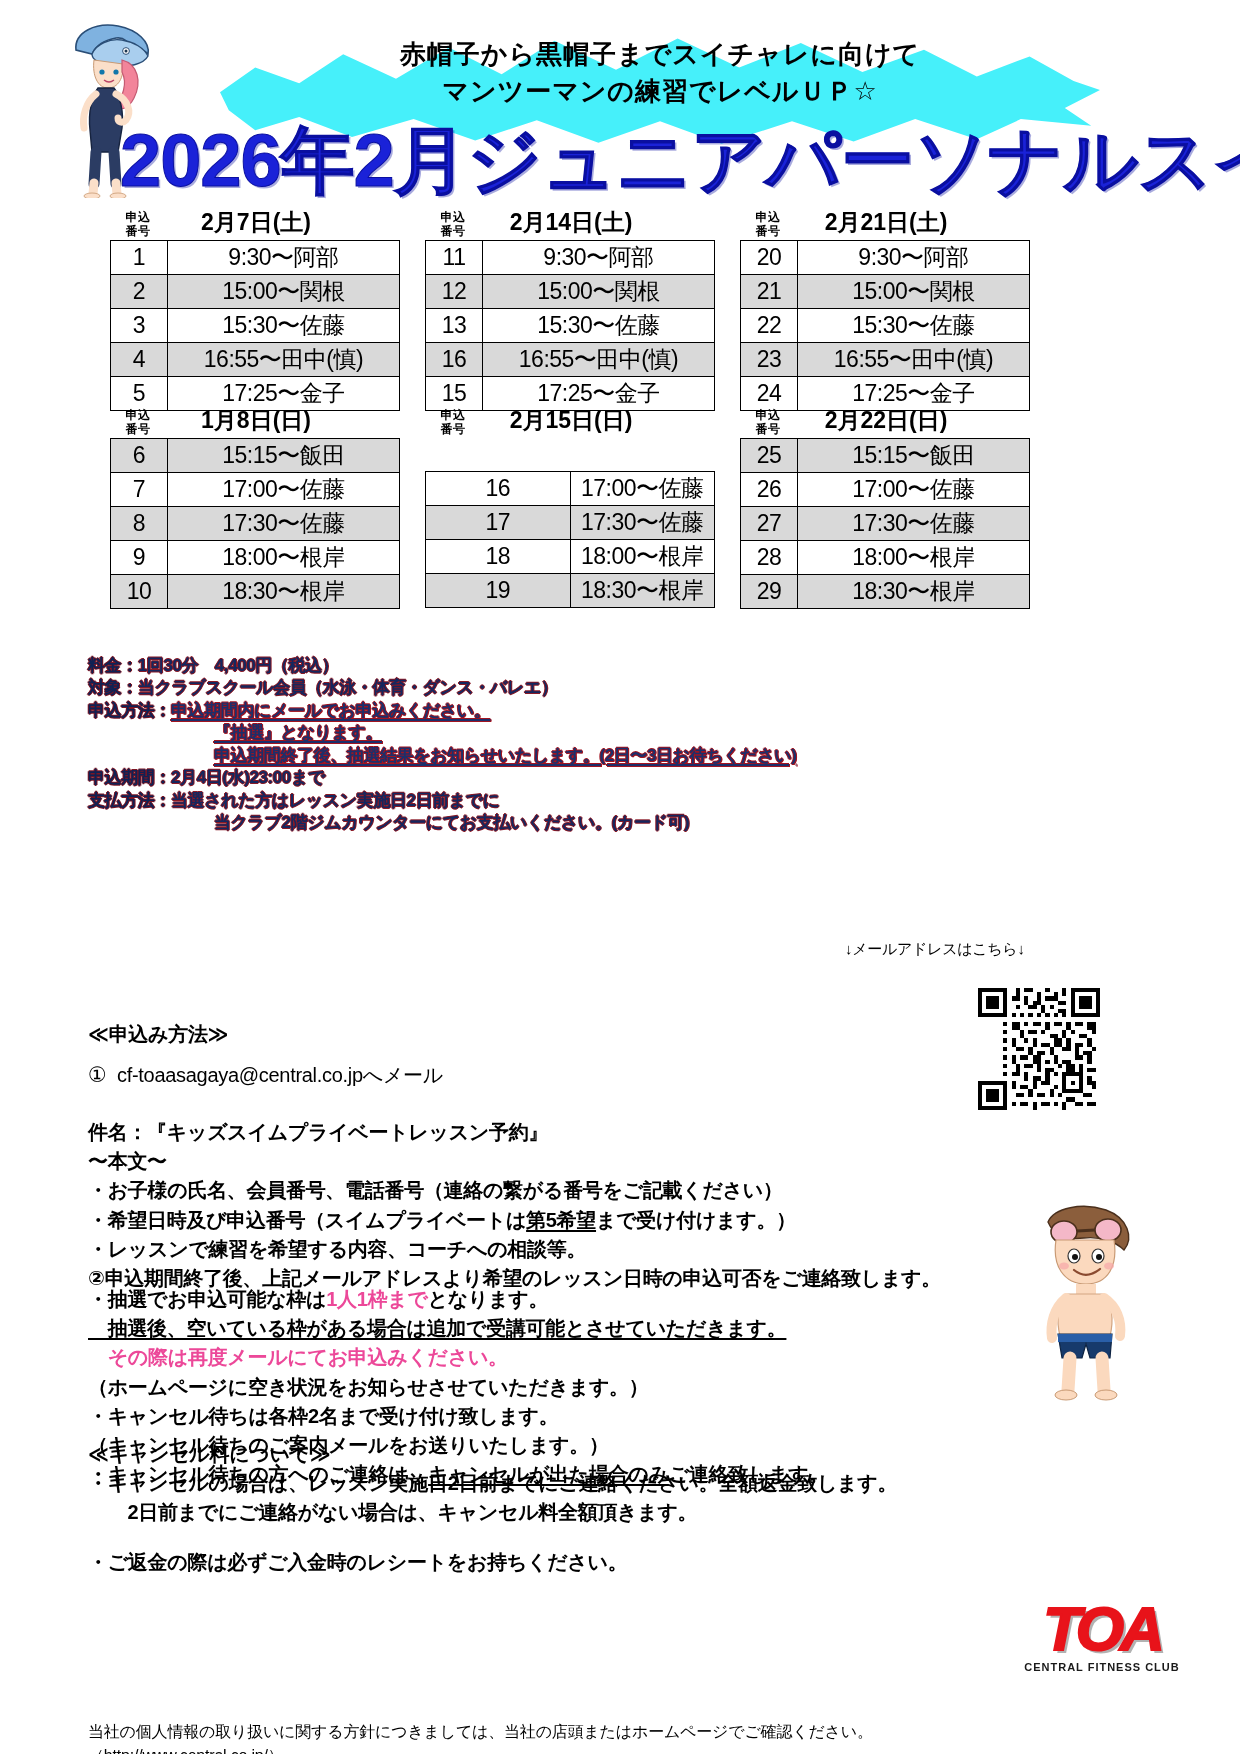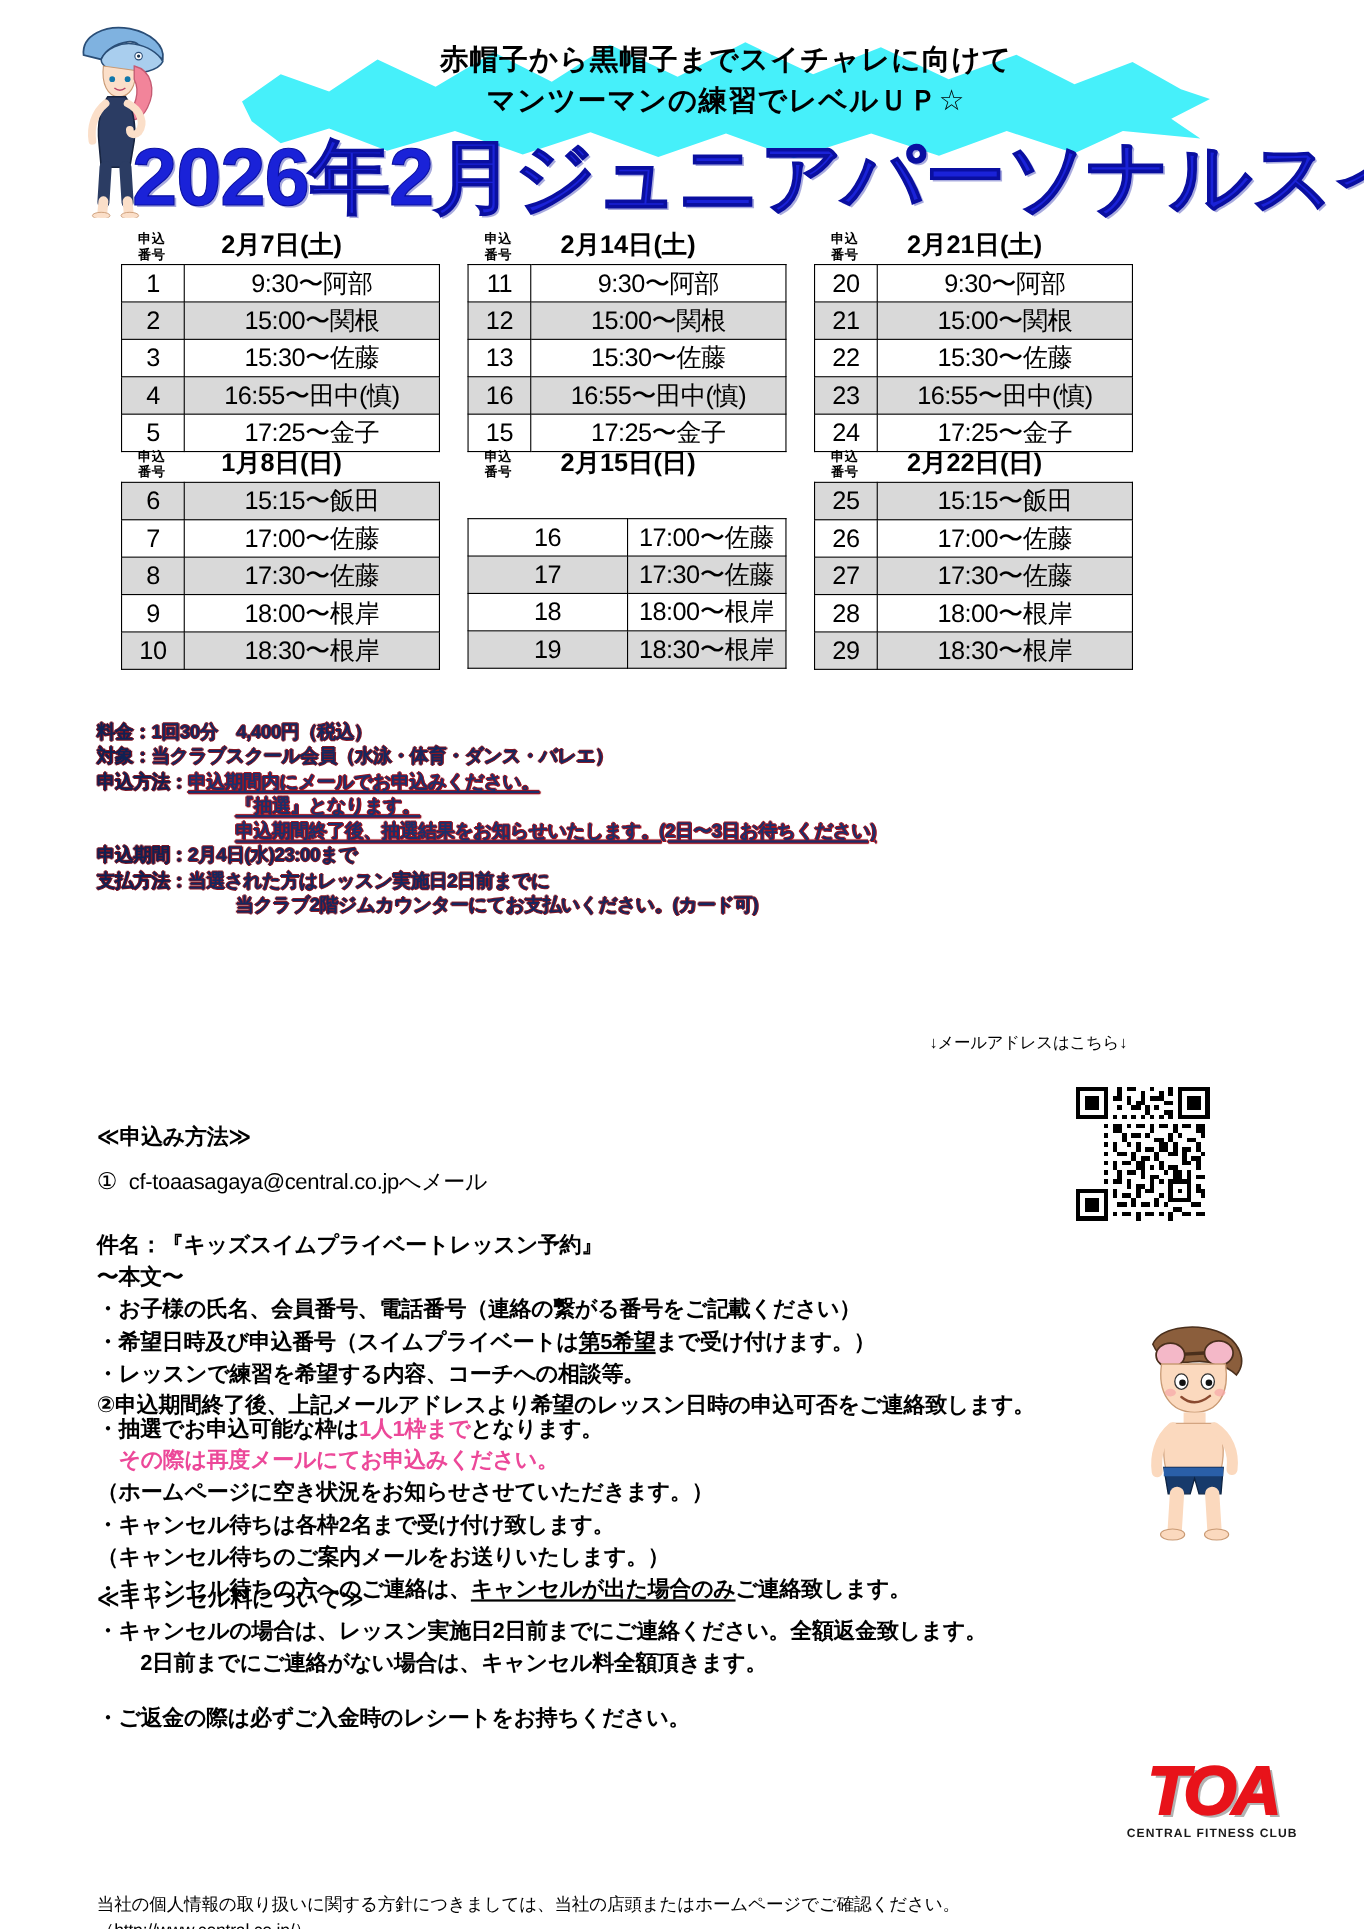--- a/index.html
+++ b/index.html
@@ -549,20 +549,21 @@
   <div>件名：『キッズスイムプライベートレッスン予約』</div>
   <div>〜本文〜</div>
   <div>・お子様の氏名、会員番号、電話番号（連絡の繋がる番号をご記載ください）</div>
   <div><span>・希望日時及び申込番号（スイムプライベートは</span><span class="u">第5希望</span><span>まで受け付けます。）</span></div>
   <div>・レッスンで練習を希望する内容、コーチへの相談等。</div>
   <div>②申込期間終了後、上記メールアドレスより希望のレッスン日時の申込可否をご連絡致します。</div>
 </div>
 
 <div class="textblock tb-notice">
   <div><span>・抽選でお申込可能な枠は</span><span class="redu">1人1枠まで</span><span>となります。</span></div>
+  <div class="u">　抽選後、空いている枠がある場合は追加で受講可能とさせていただきます。</div>
   <div class="redu">　その際は再度メールにてお申込みください。</div>
   <div>（ホームページに空き状況をお知らせさせていただきます。）</div>
   <div>・キャンセル待ちは各枠2名まで受け付け致します。</div>
   <div>（キャンセル待ちのご案内メールをお送りいたします。）</div>
   <div><span>・キャンセル待ちの方へのご連絡は、</span><span class="u">キャンセルが出た場合のみ</span><span>ご連絡致します。</span></div>
 </div>
 
 <div class="textblock tb-cancelfee">
   <div>≪キャンセル料について≫</div>
   <div>・キャンセルの場合は、レッスン実施日2日前までにご連絡ください。全額返金致します。</div>

